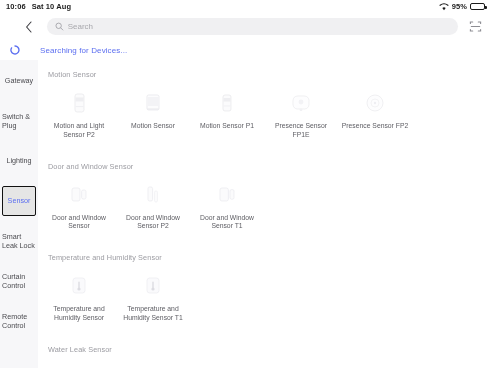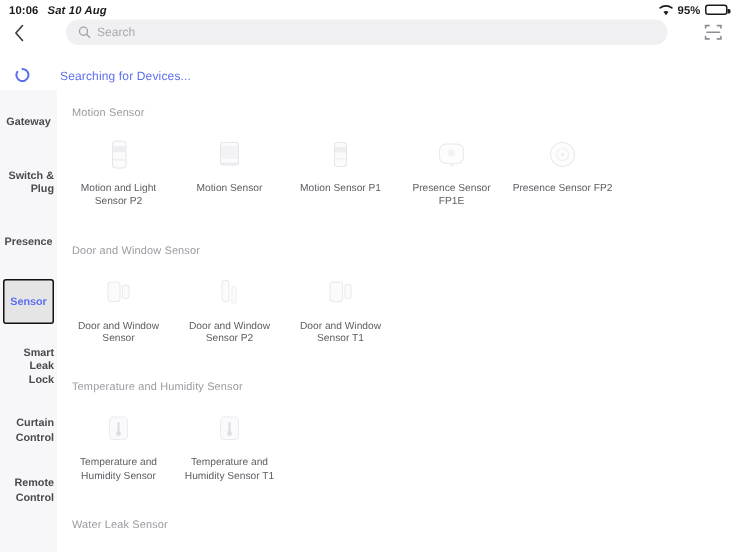--- a/index.html
+++ b/index.html
@@ -14,39 +14,39 @@
   
   .statusbar {
     height: 13px; width: 100%;
     display: flex; align-items: center;
     padding: 0 6px;
     font-size: 7.5px; color: #1b1b1b; font-weight: bold;
     letter-spacing: .1px;
     text-align: right;
   }
   .sb-time { margin-right: 6px; }
-  .sb-date { font-weight: bold; font-style: italic; }
+  .sb-date { font-weight: bold; }
   .sb-right { margin-left: auto; display: flex; align-items: center; gap: 3px; }
   .sb-pct { font-size: 7.5px; font-weight: bold; }
   .wifi-ico { display: block; }
   .batt {
     width: 15px; height: 7.5px; border: 1px solid #1b1b1b;
     border-radius: 2px; position: relative; padding: 1px;
   }
   .batt::after {
     content: ""; position: absolute; right: -2.5px; top: 2px;
     width: 1.5px; height: 3.5px; background: #1b1b1b; border-radius: 0 1px 1px 0;
   }
   .batt-fill { height: 100%; background: #1b1b1b; border-radius: 1px; }
 
   
   .toolbar {
     height: 27px; width: 100%;
-    display: flex; align-items: flex-start;
-    padding: 0 7px 0 4px; gap: 22px;
+    display: flex; align-items: center;
+    padding: 0 7px 0 20px; gap: 9px;
     background: #fff;
   }
   .back-btn {
     width: 18px; height: 18px; display: flex;
     align-items: center; justify-content: center;
     cursor: pointer; flex: none;
   }
   .searchbox {
     flex: 1; height: 17px; background: #f0f0f2;
     border-radius: 8.5px; display: flex; align-items: center;
@@ -76,23 +76,23 @@
   .body { display: flex; height: 308px; width: 100%; }
 
   
   .sidebar {
     width: 38px; flex: none; height: 100%;
     background: #f7f7f9; position: relative;
     padding-top: 6px; overflow: hidden;
   }
   .side-item {
     min-height: 30px; display: flex; align-items: center;
-    justify-content: center; text-align: right;
+    justify-content: center; text-align: left;
     font-size: 7.2px; color: #4a4a4f; line-height: 1.28;
-    padding: 4px 2px; margin-bottom: 10px; cursor: pointer; font-weight: bold;
+    padding: 4px 2px; margin-bottom: 10px; cursor: pointer;
   }
   .side-item.active {
     background: #e5e5e5; color: #5b6ef0;
     border: 1.6px solid #111; border-radius: 2px;
     margin: 0 2px 10px 2px;
   }
 
   
   .content {
     flex: 1; height: 100%; background: #fff;
@@ -172,21 +172,21 @@
   <div class="body">
 
     <div class="sidebar">
       <div class="side-item">
         <span>Gateway</span>
       </div>
       <div class="side-item">
         <span>Switch &amp; Plug</span>
       </div>
       <div class="side-item">
-        <span>Presence</span>
+        <span>Lighting</span>
       </div>
       <div class="side-item active">
         <span>Sensor</span>
       </div>
       <div class="side-item">
         <span>Smart Leak Lock</span>
       </div>
       <div class="side-item">
         <span>Curtain Control</span>
       </div>

